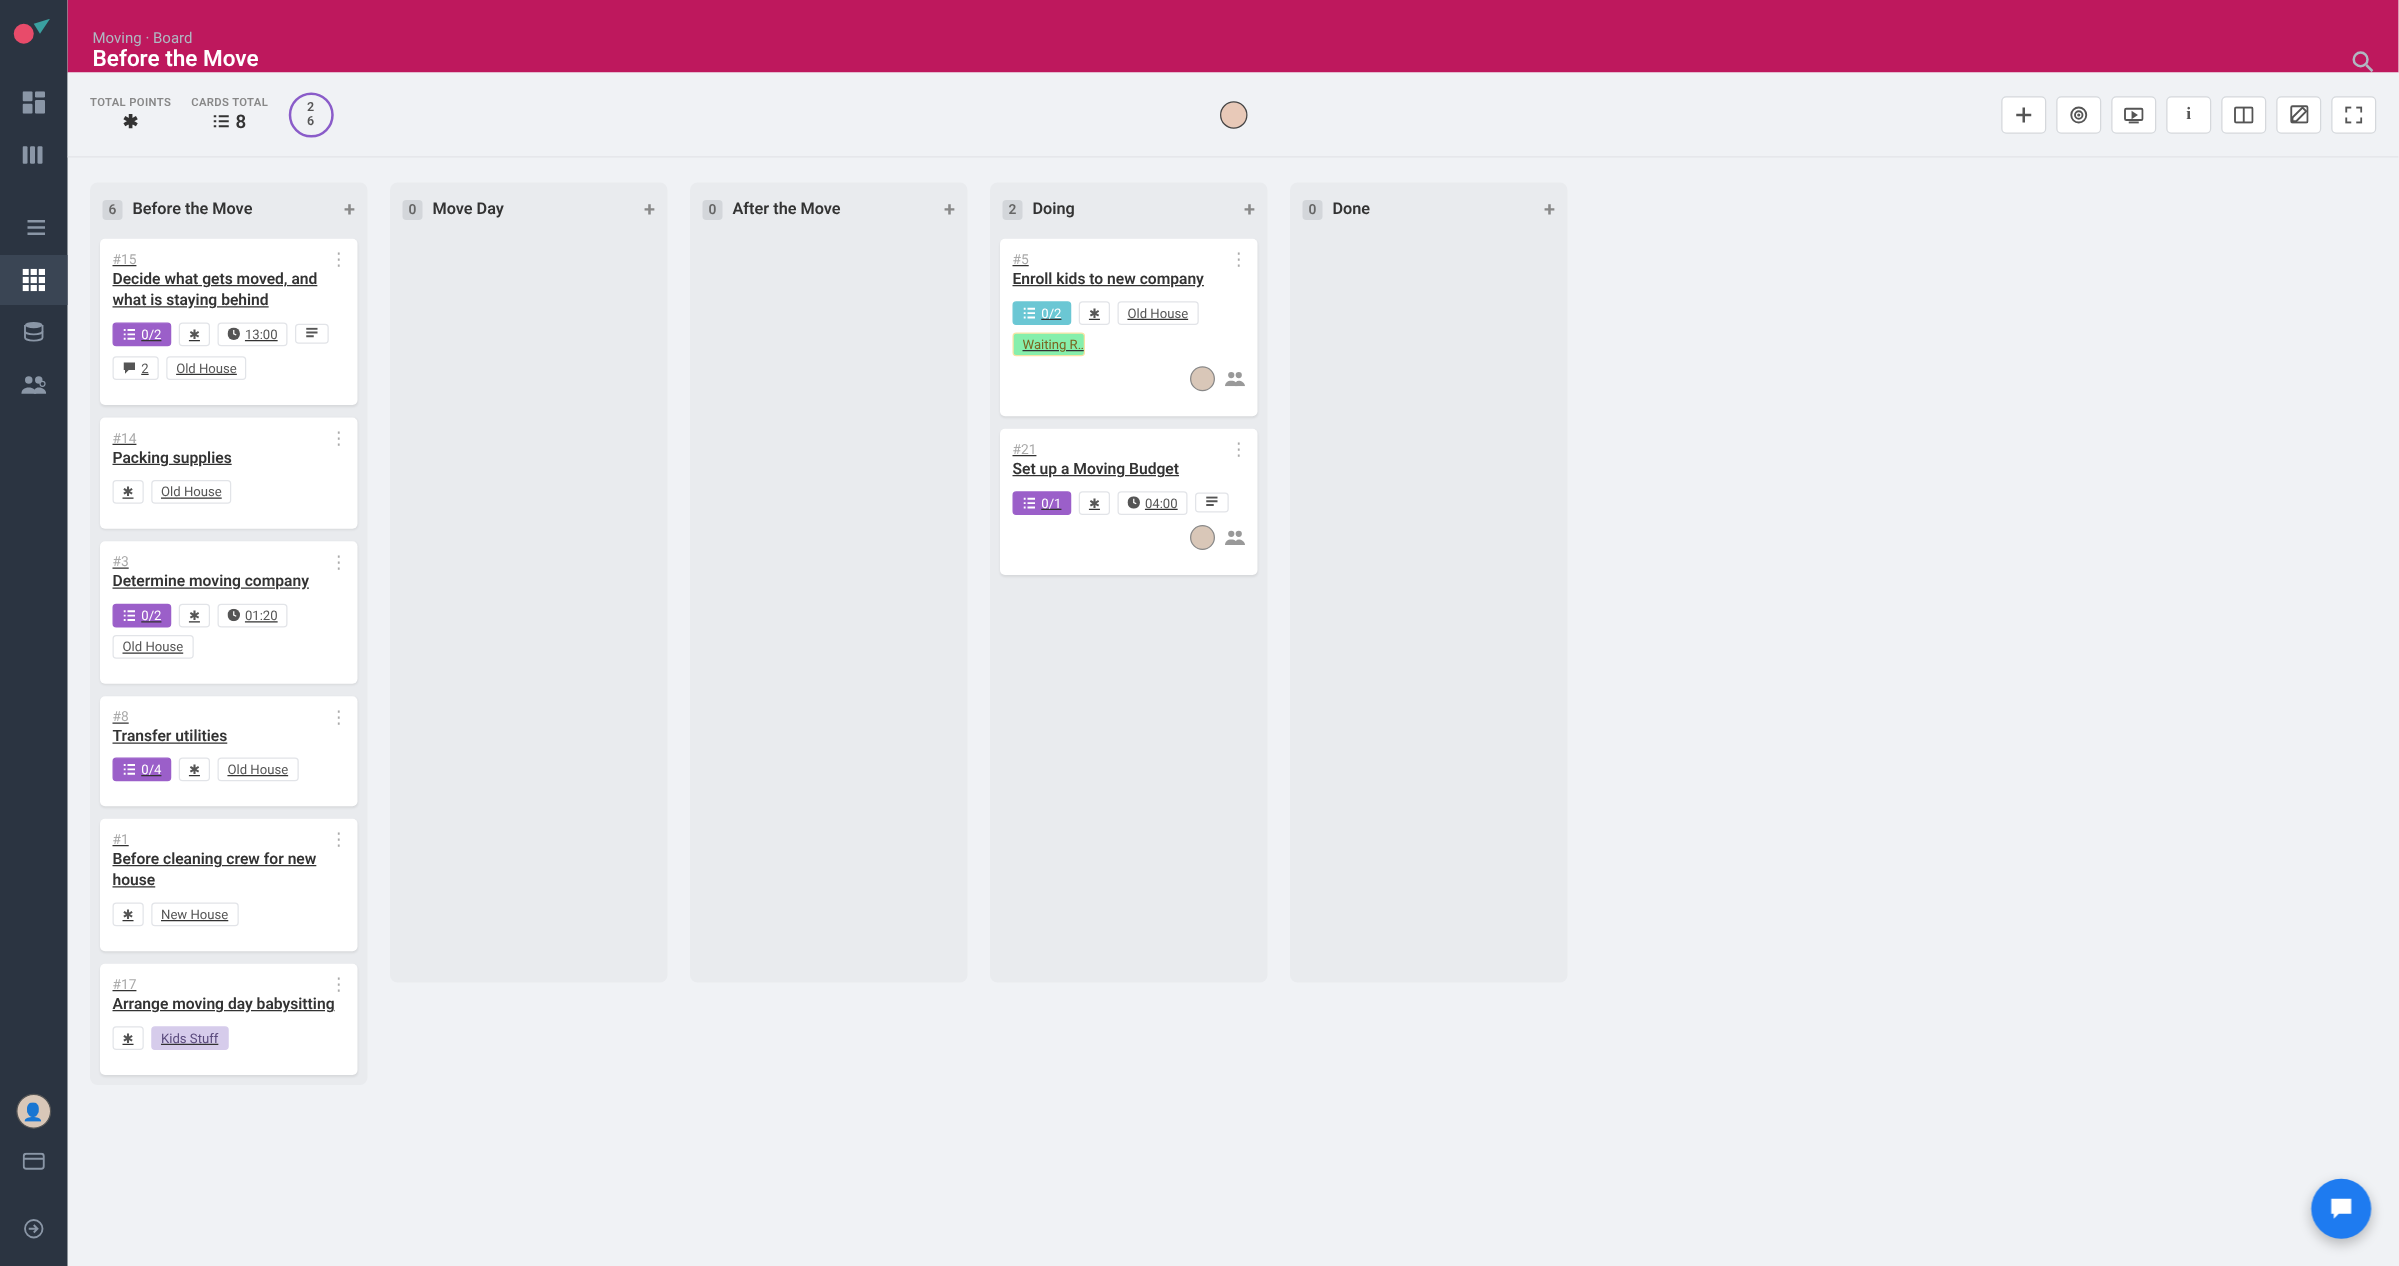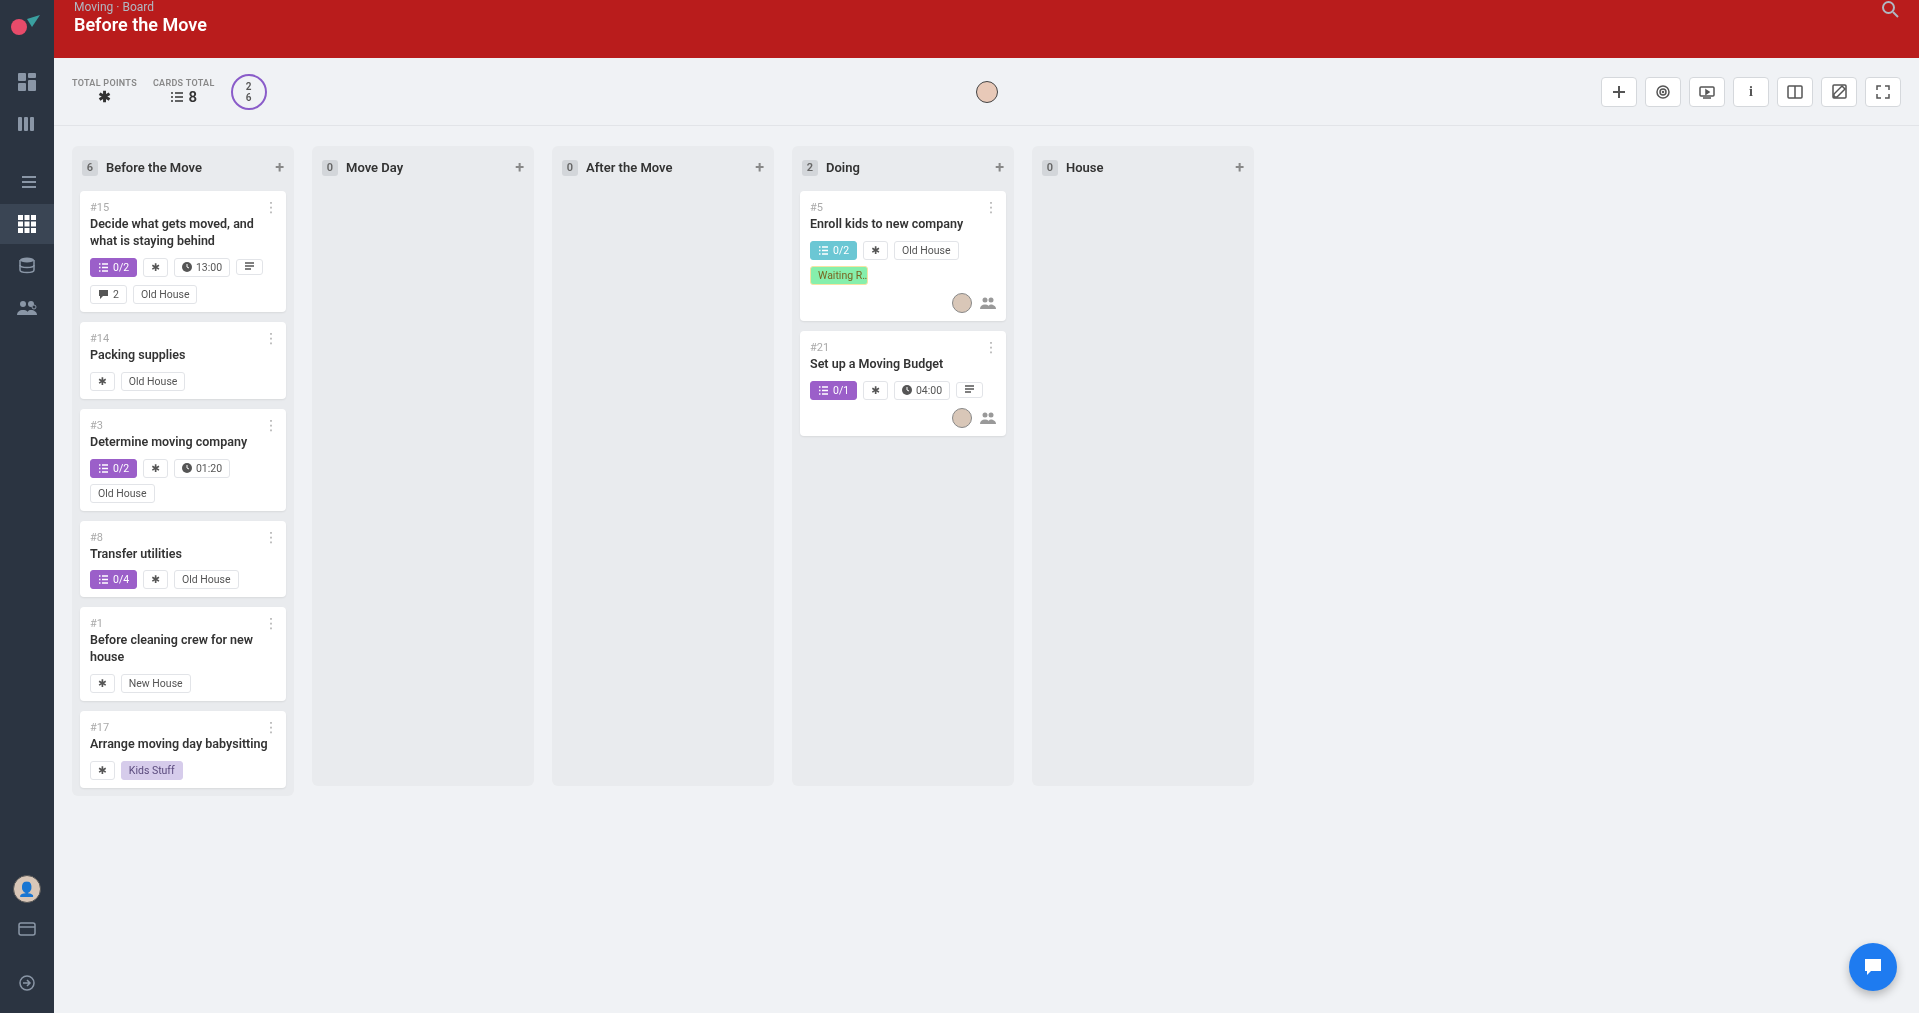--- a/index.html
+++ b/index.html
@@ -35,22 +35,22 @@
   .nav-spacer { flex:1; }
   .nav-avatar {
     width:28px;height:28px;border-radius:50%;background:#d9c7b8;
     display:flex;align-items:center;justify-content:center;font-size:14px;
     border:1px solid #555;
   }
 
   
   .main { flex:1; display:flex; flex-direction:column; overflow:hidden; }
   .header {
-    height: 58px; background:#b91c1c; color:#fff;
-    display:flex; align-items:flex-start; padding:0 20px;
+    height: 58px; background:#be185d; color:#fff;
+    display:flex; align-items:flex-end; padding:0 20px;
   }
   .header .bread { font-size:12px; color:#b0b8c2; }
   .header .title { font-size:18px; font-weight:600; }
   .header .right { margin-left:auto; display:flex; align-items:center; gap:10px; color:#b0b8c2; }
 
   
   .toolbar {
     height: 68px; background:#f0f2f5; border-bottom:1px solid #e2e4e8;
     display:flex; align-items:center; padding:0 18px; gap:16px;
     position:relative;
@@ -90,22 +90,22 @@
     padding:4px 2px;
   }
   .col-count {
     background:#d3d6da; color:#666; font-size:11px; border-radius:3px;
     min-width:16px;height:16px;display:flex;align-items:center;justify-content:center;
     padding:0 4px; font-weight:600;
   }
   .col-add { margin-left:auto; color:#888; font-size:16px; cursor:pointer; font-weight:600; }
 
   .card {
-    background:#fff; border-radius:4px; padding:10px 10px 8px;
-    box-shadow:0 1px 2px rgba(0,0,0,0.08); position:relative;
+    background:#fff; border-radius:4px; padding:10px 10px 20px;
+    box-shadow:0 1px 2px rgba(0,0,0,0.08); position:relative;text-decoration:underline;
   }
   .card .cid { font-size:11px; color:#aaa; }
   .card .menu { position:absolute; top:8px; right:8px; color:#aaa; cursor:pointer; font-size:14px; }
   .card .ctitle { font-size:12.5px; font-weight:600; margin-top:2px; line-height:1.35; }
   .badges { display:flex; flex-wrap:wrap; gap:6px; margin-top:8px; align-items:center; }
   .badge {
     font-size:10.5px; padding:2px 7px; border-radius:3px; display:inline-flex;
     align-items:center; gap:4px; border:1px solid #e2e4e8; background:#fff; color:#555;
     white-space:nowrap;
   }
@@ -524,21 +524,21 @@
                   <path d="M0 12c0-3 2-4.5 5-4.5s5 1.5 5 4.5"></path>
                   <path d="M8 12c0-3 1-4.5 3-4.5s5 1.5 5 4.5"></path>
                 </svg>
               </span>
       </div>
     </div>
         </div>
         <div class="column">
           <div class="col-header">
             <span class="col-count">0</span>
-    <span>House</span>
+    <span>Done</span>
     <span class="col-add">+</span>
           </div>
         </div>
       </div>
   </div>
 </div>
 
 <div class="chat-fab">
   <svg width="22" height="22" viewBox="0 0 22 22" fill="#fff">
       <path d="M3 3h16v12H9l-4 4v-4H3z"></path>

